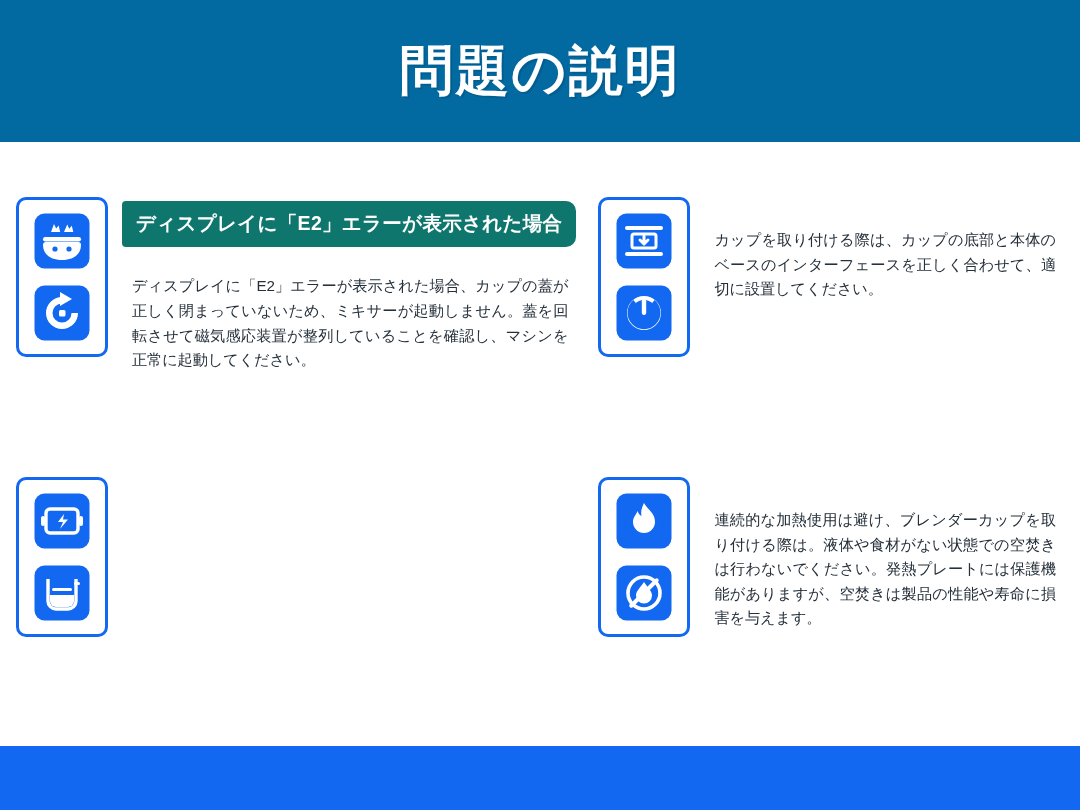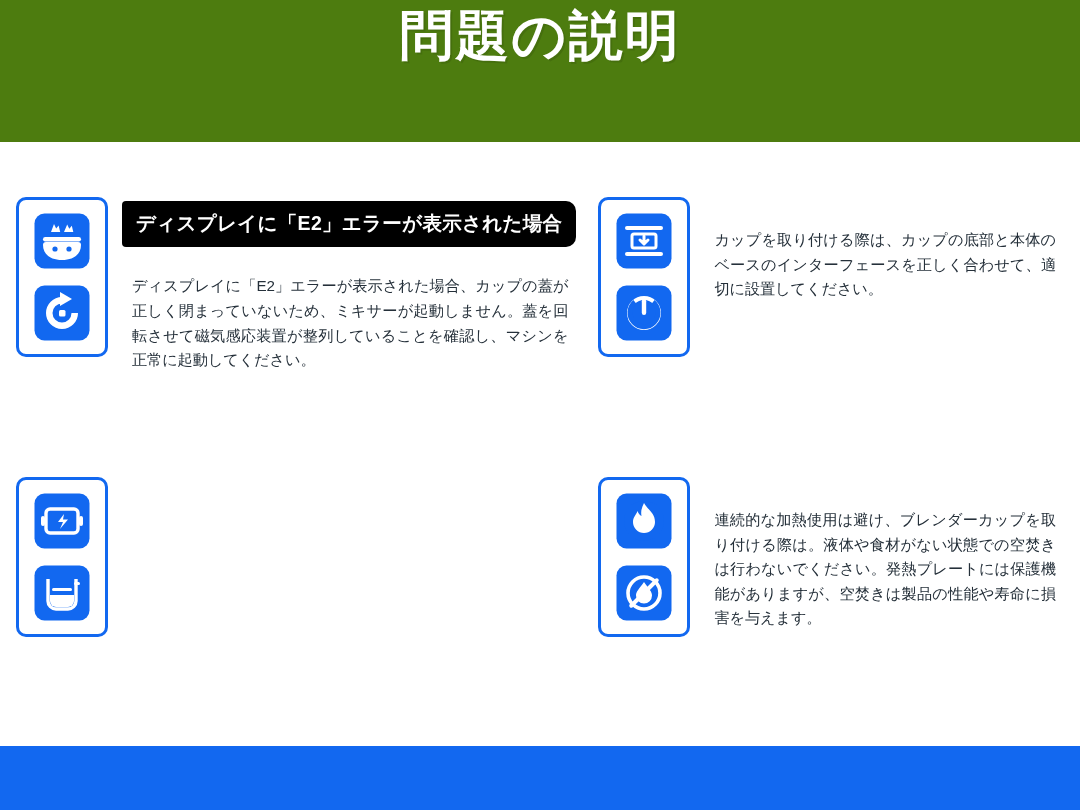--- a/index.html
+++ b/index.html
@@ -16,22 +16,23 @@
     width: 1080px;
     height: 810px;
     background: #ffffff;
     display: flex;
     flex-direction: column;
   }
   
   .header {
     width: 100%;
     height: 142px;
-    background: #4d7c0f;
-    display: flex;
+    background: #0369a1;
+    display: flex;
+    align-items: center;
     justify-content: center;
     flex: 0 0 auto;
   }
   .header-title {
     color: #ffffff;
     font-size: 54px;
     font-weight: bold;
     letter-spacing: 2px;
     text-shadow: 2px 2px 0 rgba(0,0,0,0.10);
   }
@@ -74,21 +75,21 @@
     justify-content: center;
   }
   .icon-box svg { display: block; }
   
   .text-col {
     flex: 1 1 auto;
     min-width: 0;
     padding-top: 4px;
   }
   .card-title {
-    background: #000000;
+    background: #0f766e;
     color: #ffffff;
     font-size: 19.5px;
     font-weight: bold;
     line-height: 1.2;
     padding: 11px 14px 12px 14px;
     border-radius: 4px 10px 10px 4px;
     letter-spacing: 0.3px;
     white-space: nowrap;
     overflow: hidden;
   }

